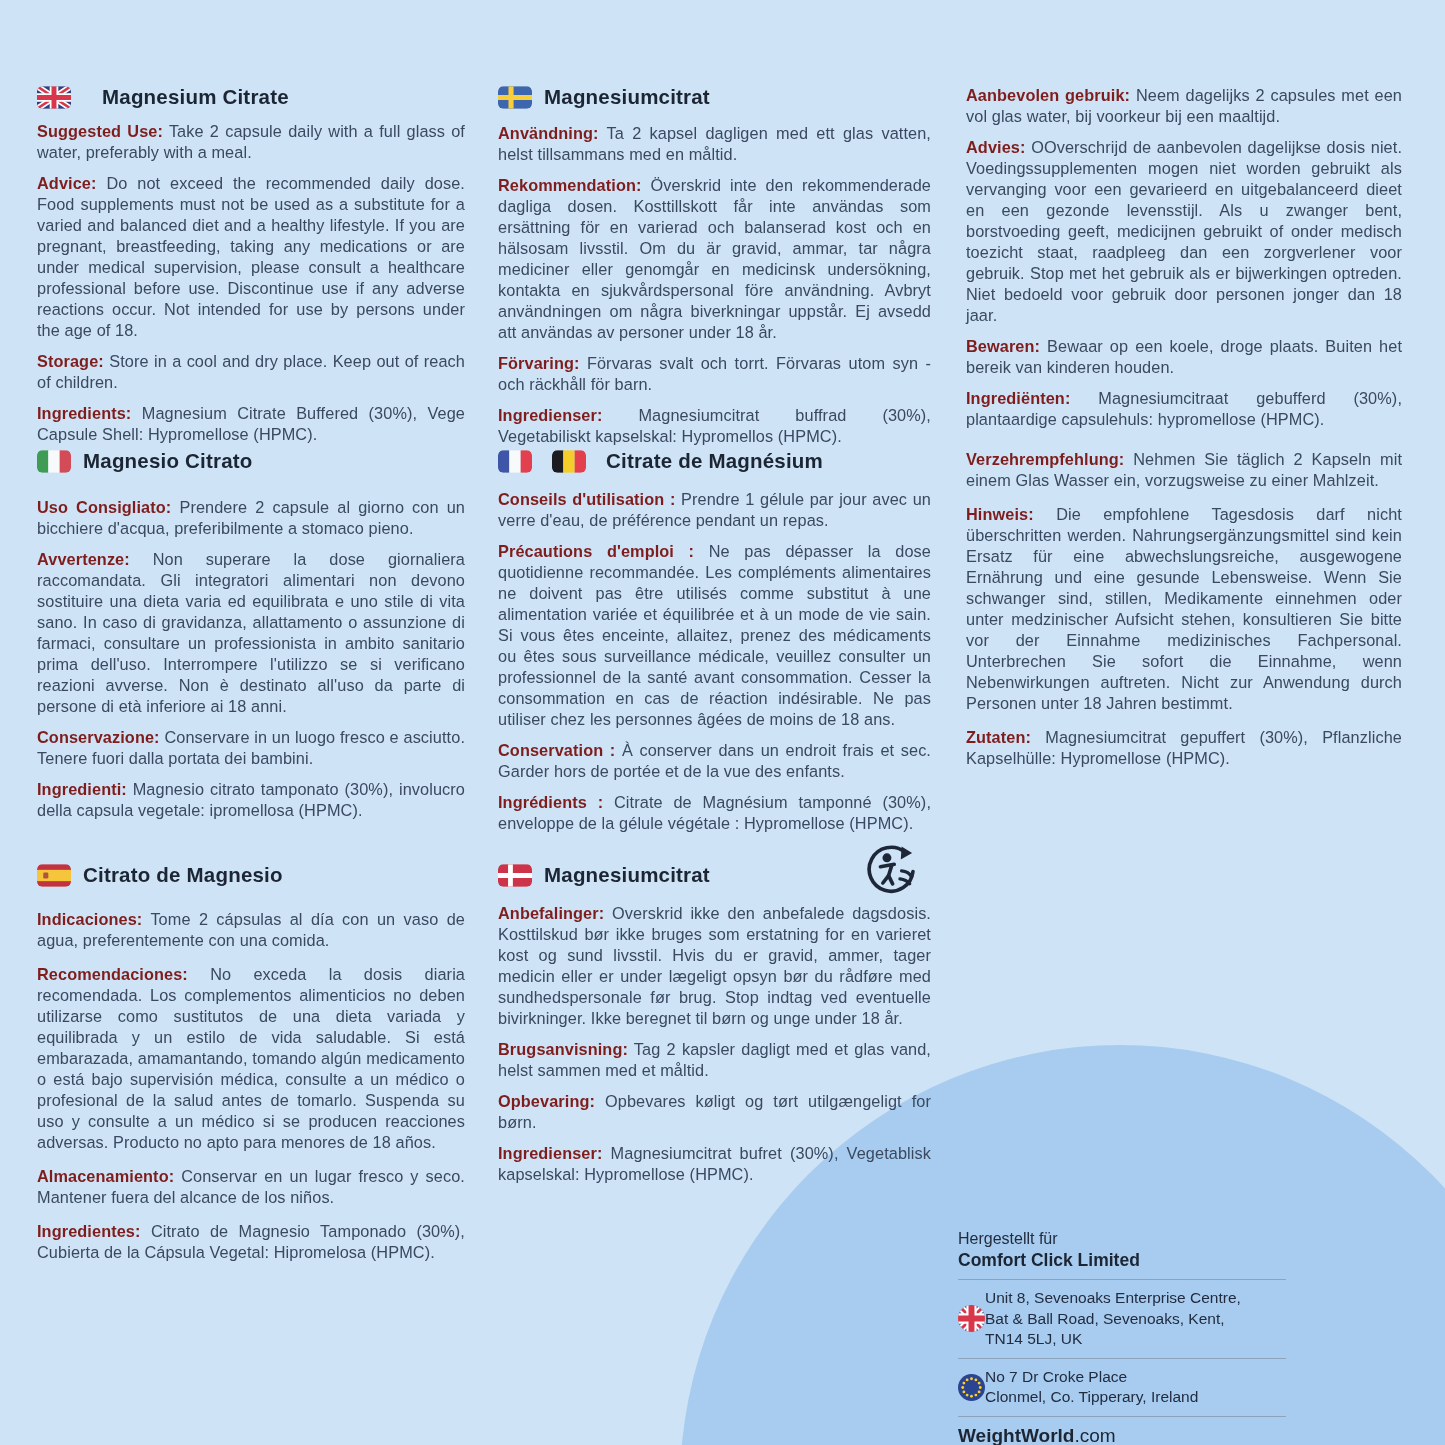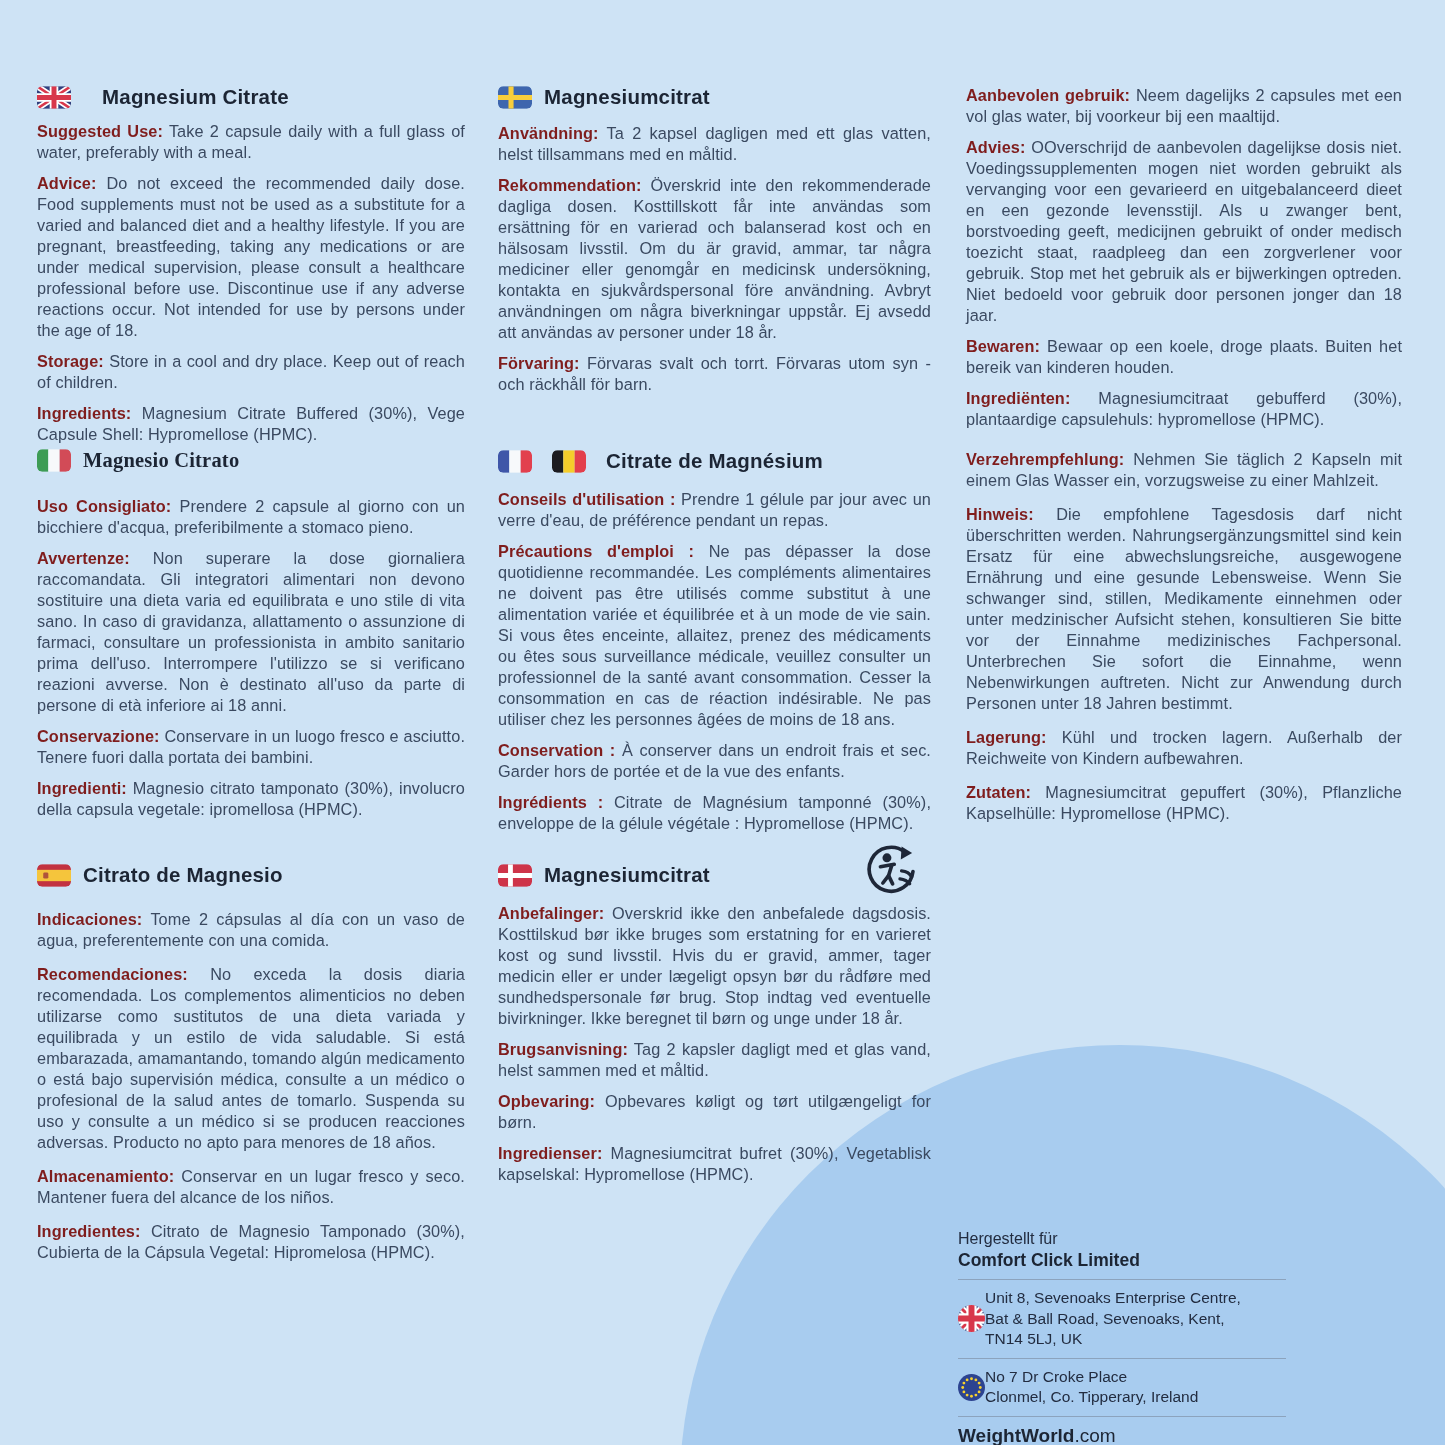--- a/index.html
+++ b/index.html
@@ -32,21 +32,21 @@
   .pos-en{left:37px;top:85px;width:428px;}
   .pos-sv{left:498px;top:85px;width:433px;}
   .pos-nl{left:966px;top:85px;width:436px;}
   .pos-it{left:37px;top:449px;width:428px;}
   .pos-fr{left:498px;top:449px;width:433px;}
   .pos-de{left:966px;top:449px;width:436px;}
   .pos-es{left:37px;top:863px;width:428px;}
   .pos-da{left:498px;top:863px;width:433px;}
   .pos-en .sec-head{margin-bottom:12px;gap:31px;}
   .pos-nl .sec-head{margin-bottom:36px;}
-  .pos-it .sec-head{margin-bottom:24px;font-family:Liberation Serif, serif;}
+  .pos-it .sec-head{margin-bottom:24px;}
   .pos-fr .sec-head{margin-bottom:16px;gap:20px;}
   .pos-de .sec-head{margin-bottom:22px;}
   .pos-es .sec-head{margin-bottom:22px;}
   .pos-da .sec-head{margin-bottom:16px;}
   .pos-es p{margin-bottom:13px;}
   .pos-de p{margin-bottom:13px;}
 
   .manu{
     position:absolute;left:958px;top:1228px;width:328px;z-index:2;color:#222C40;
   }
@@ -104,20 +104,21 @@
               <rect width="60" height="40" fill="#3E66AE"></rect>
               <path d="M23 0V40M0 20H60" stroke="#F9CE3B" stroke-width="9"></path>
             </g>
           </svg>
         </span>
         <h2>Magnesiumcitrat</h2>
       </header>
       <p><b>Användning:</b> <span>Ta 2 kapsel dagligen med ett glas vatten, helst tillsammans med en måltid.</span></p>
       <p><b>Rekommendation:</b> <span>Överskrid inte den rekommenderade dagliga dosen. Kosttillskott får inte användas som ersättning för en varierad och balanserad kost och en hälsosam livsstil. Om du är gravid, ammar, tar några mediciner eller genomgår en medicinsk undersökning, kontakta en sjukvårdspersonal före användning. Avbryt användningen om några biverkningar uppstår. Ej avsedd att användas av personer under 18 år.</span></p>
       <p><b>Förvaring:</b> <span>Förvaras svalt och torrt. Förvaras utom syn - och räckhåll för barn.</span></p>
+      <p><b>Ingredienser:</b> <span>Magnesiumcitrat buffrad (30%), Vegetabiliskt kapselskal: Hypromellos (HPMC).</span></p>
     </section>
     <section class="label-sec pos-nl">
       <p><b>Aanbevolen gebruik:</b> <span>Neem dagelijks 2 capsules met een vol glas water, bij voorkeur bij een maaltijd.</span></p>
       <p><b>Advies:</b> <span>OOverschrijd de aanbevolen dagelijkse dosis niet. Voedingssupplementen mogen niet worden gebruikt als vervanging voor een gevarieerd en uitgebalanceerd dieet en een gezonde levensstijl. Als u zwanger bent, borstvoeding geeft, medicijnen gebruikt of onder medisch toezicht staat, raadpleeg dan een zorgverlener voor gebruik. Stop met het gebruik als er bijwerkingen optreden. Niet bedoeld voor gebruik door personen jonger dan 18 jaar.</span></p>
       <p><b>Bewaren:</b> <span>Bewaar op een koele, droge plaats. Buiten het bereik van kinderen houden.</span></p>
       <p><b>Ingrediënten:</b> <span>Magnesiumcitraat gebufferd (30%), plantaardige capsulehuls: hypromellose (HPMC).</span></p>
     </section>
     <section class="label-sec pos-it">
       <header class="sec-head">
         <span class="flag">
@@ -190,21 +191,20 @@
             </g>
             <circle cx="27" cy="17" r="5.5" fill="#1E2738"></circle>
             <path d="M45 3 L58 11 L44 19 Z" fill="#1E2738"></path>
           </svg>
         </span>
       </div>
     </section>
     <section class="label-sec pos-de">
       <p><b>Verzehrempfehlung:</b> <span>Nehmen Sie täglich 2 Kapseln mit einem Glas Wasser ein, vorzugsweise zu einer Mahlzeit.</span></p>
       <p><b>Hinweis:</b> <span>Die empfohlene Tagesdosis darf nicht überschritten werden. Nahrungsergänzungsmittel sind kein Ersatz für eine abwechslungsreiche, ausgewogene Ernährung und eine gesunde Lebensweise. Wenn Sie schwanger sind, stillen, Medikamente einnehmen oder unter medzinischer Aufsicht stehen, konsultieren Sie bitte vor der Einnahme medizinisches Fachpersonal. Unterbrechen Sie sofort die Einnahme, wenn Nebenwirkungen auftreten. Nicht zur Anwendung durch Personen unter 18 Jahren bestimmt.</span></p>
-      <p><b>Lagerung:</b> <span>Kühl und trocken lagern. Außerhalb der Reichweite von Kindern aufbewahren.</span></p>
       <p><b>Zutaten:</b> <span>Magnesiumcitrat gepuffert (30%), Pflanzliche Kapselhülle: Hypromellose (HPMC).</span></p>
     </section>
     <section class="label-sec pos-es">
       <header class="sec-head">
         <span class="flag">
           <svg viewBox="0 0 60 40" xmlns="http://www.w3.org/2000/svg">
             <defs>
               <clipPath id="clip8">
                 <rect width="60" height="40" rx="9"></rect>
               </clipPath>

